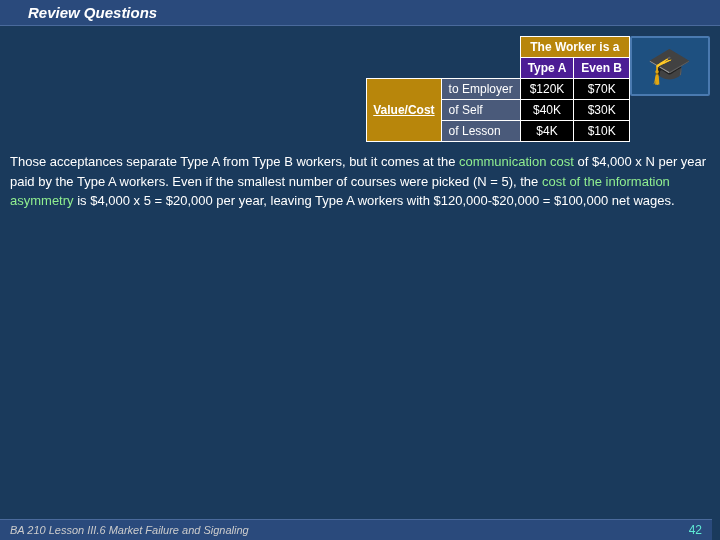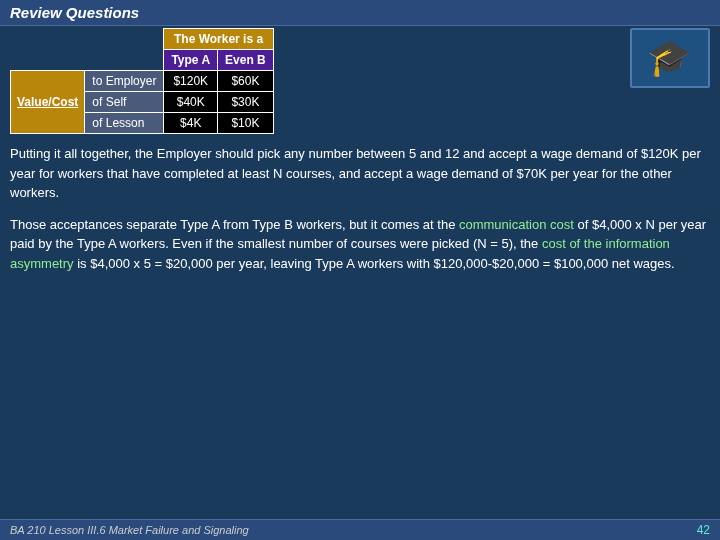--- a/index.html
+++ b/index.html
@@ -8,21 +8,21 @@
       height: 540px;
       background: #1a3a5c;
       font-family: Arial, sans-serif;
       overflow: hidden;
       position: relative;
     }
 
     
     .header {
       background: #2a4a7c;
-      padding: 4px 10px;
+      padding: 4px 28px;
       display: flex;
       align-items: center;
       justify-content: space-between;
       border-bottom: 1px solid #4a6a9c;
     }
     .header-title {
       color: #ffffff;
       font-size: 15px;
       font-style: italic;
       font-weight: bold;
@@ -106,21 +106,21 @@
 
     .highlight-green {
       color: #90ee90;
     }
 
     
     .footer {
       position: absolute;
       bottom: 0;
       left: 0;
-      right: 0;
+      right: 8px;
       background: #2a4a7c;
       display: flex;
       justify-content: space-between;
       align-items: center;
       padding: 3px 10px;
       border-top: 1px solid #4a6a9c;
     }
 
     .footer-text {
       color: #cccccc;
@@ -129,24 +129,23 @@
     }
 
     .footer-page {
       color: #5eead4;
       font-size: 12px;
     }
 
     
     .top-section {
       display: flex;
-      justify-content: space-between;
+      justify-content: flex-end;
       align-items: flex-start;
-      padding: 2px 10px 6px 10px;
-      gap: 15px;
+      padding: 10px 10px 6px 10px;
     }
 
     .content-section {
       padding: 4px 10px 30px 10px;
     }
   </style>
 </head>
 <body>
 
 <div class="header">
@@ -169,21 +168,21 @@
         <td class="top-left-empty" style="border:none; background:#1a3a5c;"></td>
         <td class="top-left-empty" style="border:none; background:#1a3a5c;"></td>
         <td>Type A</td>
         <td>Even B</td>
       </tr>
 
       <tr>
         <td class="value-cost-cell" rowspan="3" style="background:#b8860b; font-weight:bold; color:#ffffff; text-align:center; padding: 4px 6px; text-decoration: underline;">Value/Cost</td>
         <td class="row-label-cell">to Employer</td>
         <td class="data-cell">$120K</td>
-        <td class="data-cell">$60K</td>
+        <td class="data-cell">$70K</td>
       </tr>
       <tr>
         <td class="row-label-cell">of Self</td>
         <td class="data-cell">$40K</td>
         <td class="data-cell">$30K</td>
       </tr>
       <tr>
         <td class="row-label-cell">of Lesson</td>
         <td class="data-cell">$4K</td>
         <td class="data-cell">$10K</td>
@@ -193,23 +192,20 @@
   </div>
 
   <div class="grad-cap">
     <span style="font-size:36px;">🎓</span>
   </div>
 </div>
 
 <div class="content-section">
   <div class="text-content">
     <p class="text-para">
-      <span>Putting it all together, the Employer should pick any number between 5 and 12 and accept a wage demand of $120K per year for workers that have completed at least N courses, and accept a wage demand of $70K per year for the other workers.</span>
-    </p>
-    <p class="text-para">
       <span>Those acceptances separate Type A from Type B workers, but it comes at the </span><span class="highlight-green">communication cost</span><span> of $4,000 x N per year paid by the Type A workers.  Even if the smallest number of courses were picked (N = 5), the </span><span class="highlight-green">cost of the information asymmetry</span><span> is $4,000 x 5 = $20,000 per year, leaving Type A workers with $120,000-$20,000 = $100,000 net wages.</span>
     </p>
   </div>
 </div>
 
 <div class="footer">
   <span class="footer-text">BA 210  Lesson III.6 Market Failure and Signaling</span>
   <span class="footer-page">42</span>
 </div>
 

